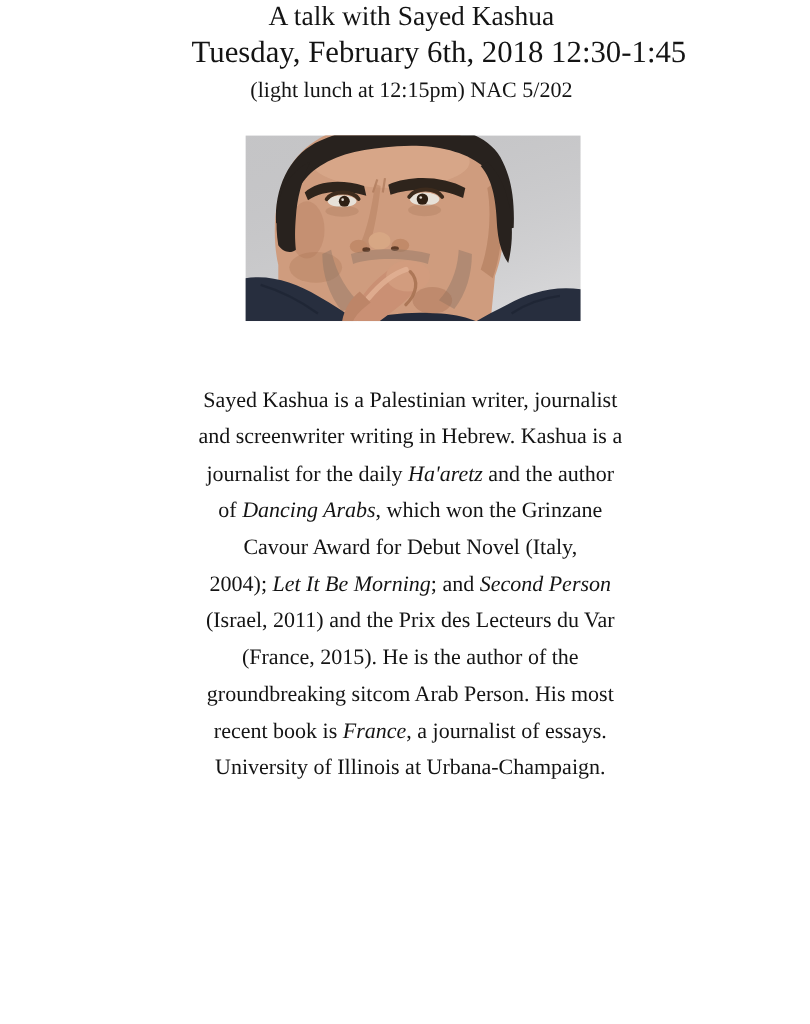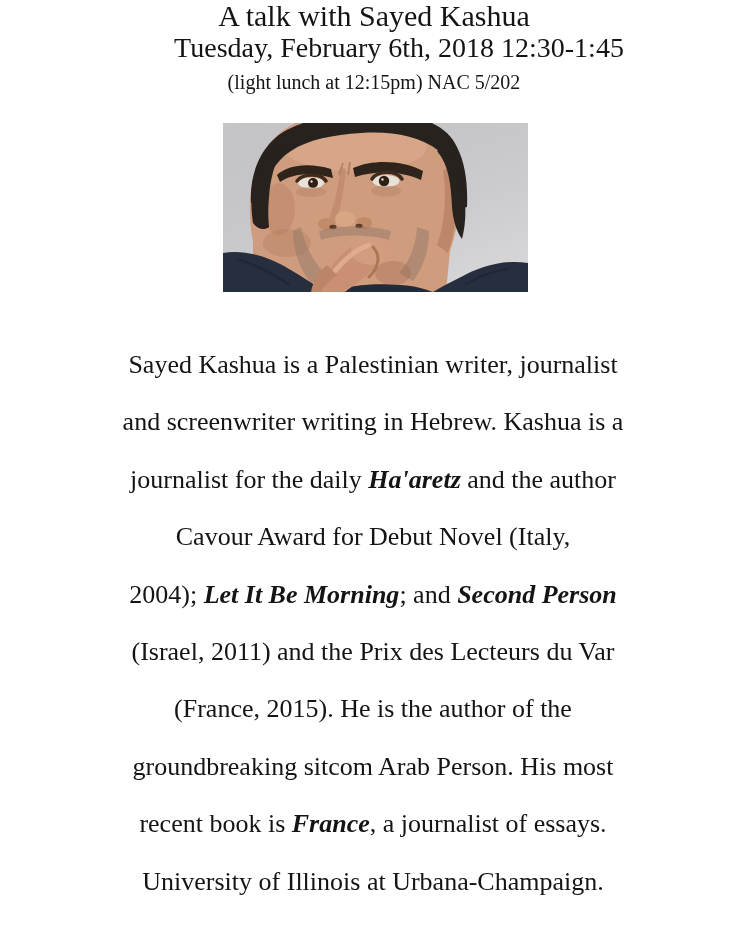--- a/index.html
+++ b/index.html
@@ -6,39 +6,38 @@
   body {
     width: 736px; height: 931px;
     background: #ffffff;
     font-family: "Liberation Serif", "DejaVu Serif", serif;
     color: #141414;
     overflow: hidden;
   }
   .page { position: relative; width: 736px; height: 931px; }
 
   .header { padding: 0 0 0 12px; text-align: center; }
-  .h-line1 { font-size: 30px; line-height: 31px; }
+  .h-line1 { font-size: 25px; line-height: 31px; }
   .h-line2 { font-size: 28px; line-height: 34px; position: relative; left: 25px; }
   .h-line3 { font-size: 20px; line-height: 34px; }
 
   .photo-wrap {
     width: 305px; height: 169px;
     margin: 24px 0 0 223px;
     overflow: hidden;
   }
   .photo-wrap svg { display: block; }
 
   .bio { margin-top: 56px; padding-left: 10px; text-align: center; }
   .bio-line {
-    font-size: 26px;
+    font-size: 20px;
     height: 33.4px; line-height: 33.4px;
     white-space: nowrap;
-    margin-top: 24px;
   }
-  .bio-line em { font-style: italic; font-weight: bold; }
+  .bio-line em { font-style: italic; }
 </style>
 </head>
 <body>
 
 <div class="page">
 
   <div class="header">
     <div class="h-line1">A talk with Sayed Kashua</div>
     <div class="h-line2">Tuesday, February 6th, 2018 12:30-1:45</div>
     <div class="h-line3">(light lunch at 12:15pm) NAC 5/202</div>
@@ -123,20 +122,21 @@
         <path d="M150,124 C158,132 156,144 146,154" stroke="#9c6847" stroke-width="3" opacity="0.7" fill="none" stroke-linecap="round"></path>
         <path d="M88,169 C90,158 96,148 104,142 L114,152 C106,158 100,164 98,169 Z" fill="#bd8568"></path>
       </g>
     </svg>
   </div>
 
   <div class="bio">
       <div class="bio-line"><span>Sayed Kashua is a Palestinian writer, journalist</span></div>
       <div class="bio-line"><span>and screenwriter writing in Hebrew. Kashua is a</span></div>
       <div class="bio-line"><span>journalist for the daily </span><em>Ha'aretz</em><span> and the author</span></div>
+      <div class="bio-line"><span>of </span><em>Dancing Arabs</em><span>, which won the Grinzane</span></div>
       <div class="bio-line"><span>Cavour Award for Debut Novel (Italy,</span></div>
       <div class="bio-line"><span>2004); </span><em>Let It Be Morning</em><span>; and </span><em>Second Person</em></div>
       <div class="bio-line"><span>(Israel, 2011) and the Prix des Lecteurs du Var</span></div>
       <div class="bio-line"><span>(France, 2015). He is the author of the</span></div>
       <div class="bio-line"><span>groundbreaking sitcom Arab Person. His most</span></div>
       <div class="bio-line"><span>recent book is </span><em>France</em><span>, a journalist of essays.</span></div>
       <div class="bio-line"><span>University of Illinois at Urbana-Champaign.</span></div>
     </div>
 
 </div>

